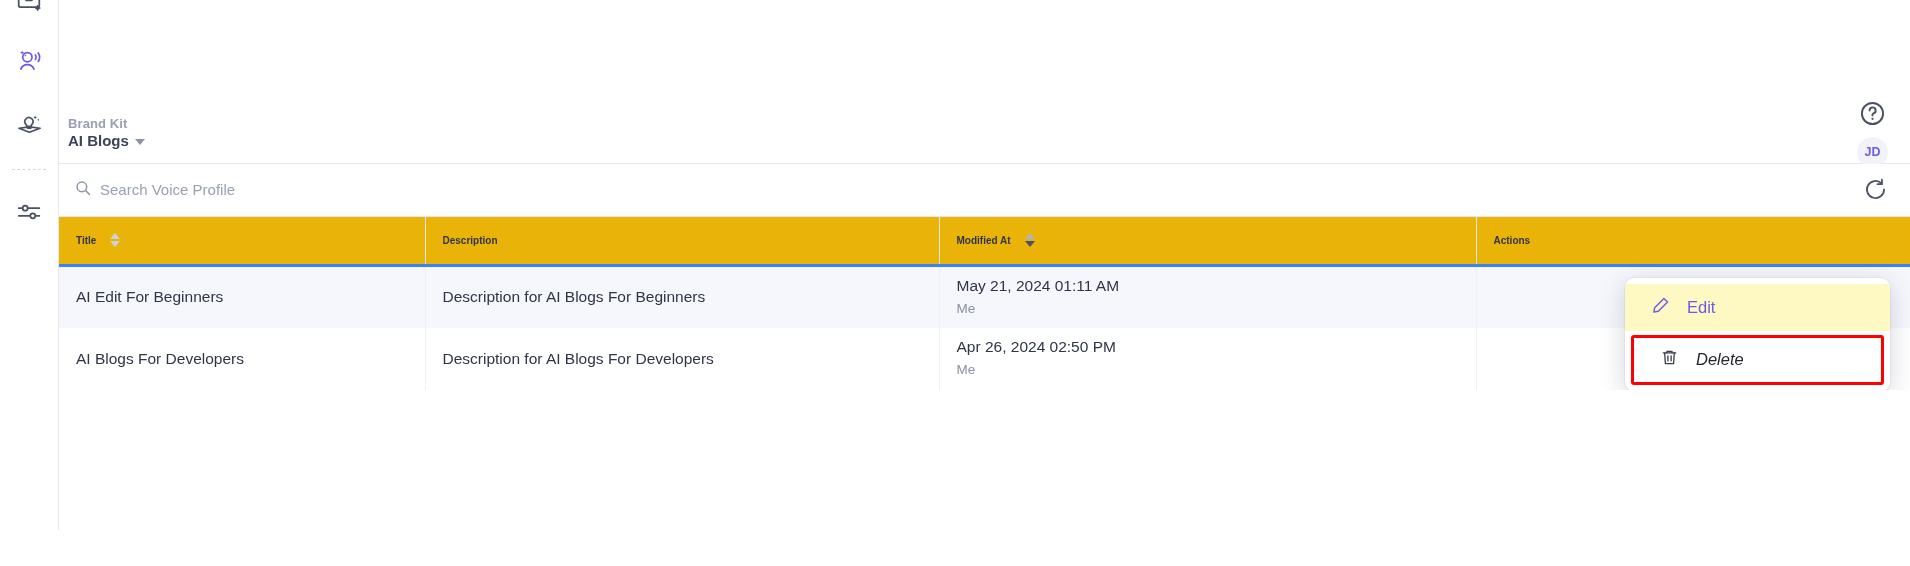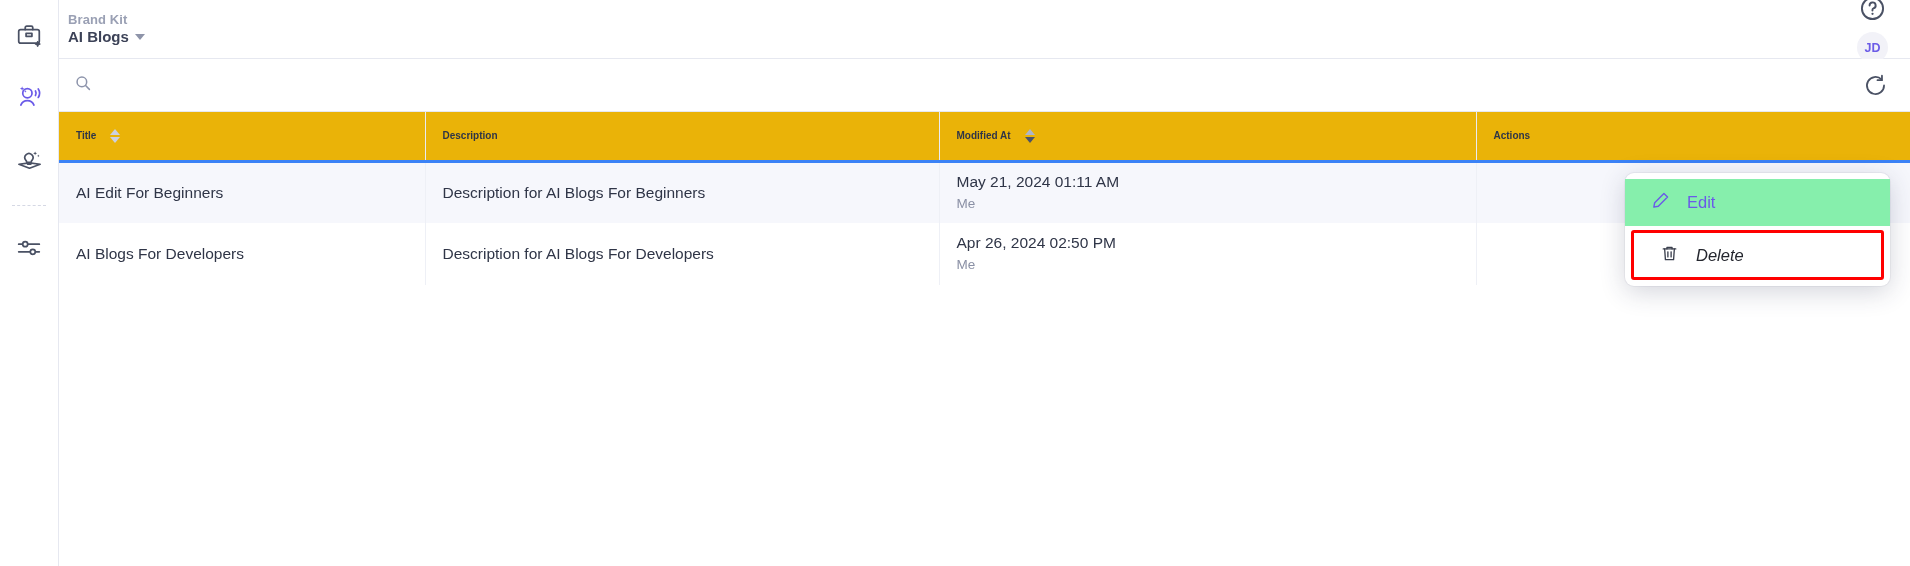--- a/index.html
+++ b/index.html
@@ -2,21 +2,21 @@
 <html><head>
 <meta charset="utf-8">
 <style>
   * { margin:0; padding:0; box-sizing:border-box; }
   html,body{
     width:1910px; height:566px;
     font-family:"Liberation Sans", sans-serif;
     background:#ffffff; color:#2e3445;
     overflow:hidden;
   }
-  .app{ display:flex; width:1910px; height:494px; }
+  .app{ display:flex; width:1910px; height:494px;align-items:center; }
 
   
   .sidebar{
     width:59px; flex:0 0 59px; height:566px;
     background:#ffffff; border-right:1px solid #e6e8f0;
     display:flex; flex-direction:column; align-items:center;
     padding-top:13px;
   }
   .side-btn{
     width:44px; height:44px; margin-bottom:18px;
@@ -121,21 +121,21 @@
   .dropdown{
     position:absolute; right:20px; top:61px; width:265px;
     background:#fff; border-radius:9px;
     box-shadow:0 6px 26px rgba(40,45,80,.20), 0 0 0 1px rgba(40,45,80,.05);
     padding:6px 0 4px 0; z-index:20;
   }
   .dd-item{
     display:flex; align-items:center; gap:17px;
     height:47px; padding:0 26px; font-size:16.5px; cursor:pointer;
   }
-  .dd-item.edit{ color:#6a5ae8; background:#86efac; }
+  .dd-item.edit{ color:#6a5ae8; background:#fef9c3; }
   .dd-item.delete{ color:#24262e; }
   .dd-highlight{
     margin:4px 6px 2px 6px; border:3px solid #ff0000; border-radius:3px;
   }
   .dd-highlight .dd-item{ height:44px;font-style:italic; }
 </style>
 </head>
 <body>
 
 <div class="app">
@@ -217,20 +217,21 @@
 
 
     <div class="searchrow">
       <div class="searchbox">
         <span>
           <svg width="16" height="16" viewBox="0 0 20 20" fill="none" stroke="#8d94ab" stroke-width="1.9" stroke-linecap="round">
             <circle cx="8.6" cy="8.6" r="6"></circle>
             <line x1="13.2" y1="13.2" x2="18" y2="18"></line>
           </svg>
         </span>
+        <input type="text" placeholder="Search Voice Profile" style="">
       </div>
       <span class="refresh">
         <svg width="25" height="25" viewBox="0 0 24 24" fill="none" stroke="#4a5164" stroke-width="1.7" stroke-linecap="round">
           <path d="M20.2 12a8.2 8.2 0 1 1-2.45-5.85"></path>
           <polyline points="18.2,2.6 18.2,6.9 13.9,6.9"></polyline>
         </svg>
       </span>
     </div>
 
     <div class="tablewrap">

